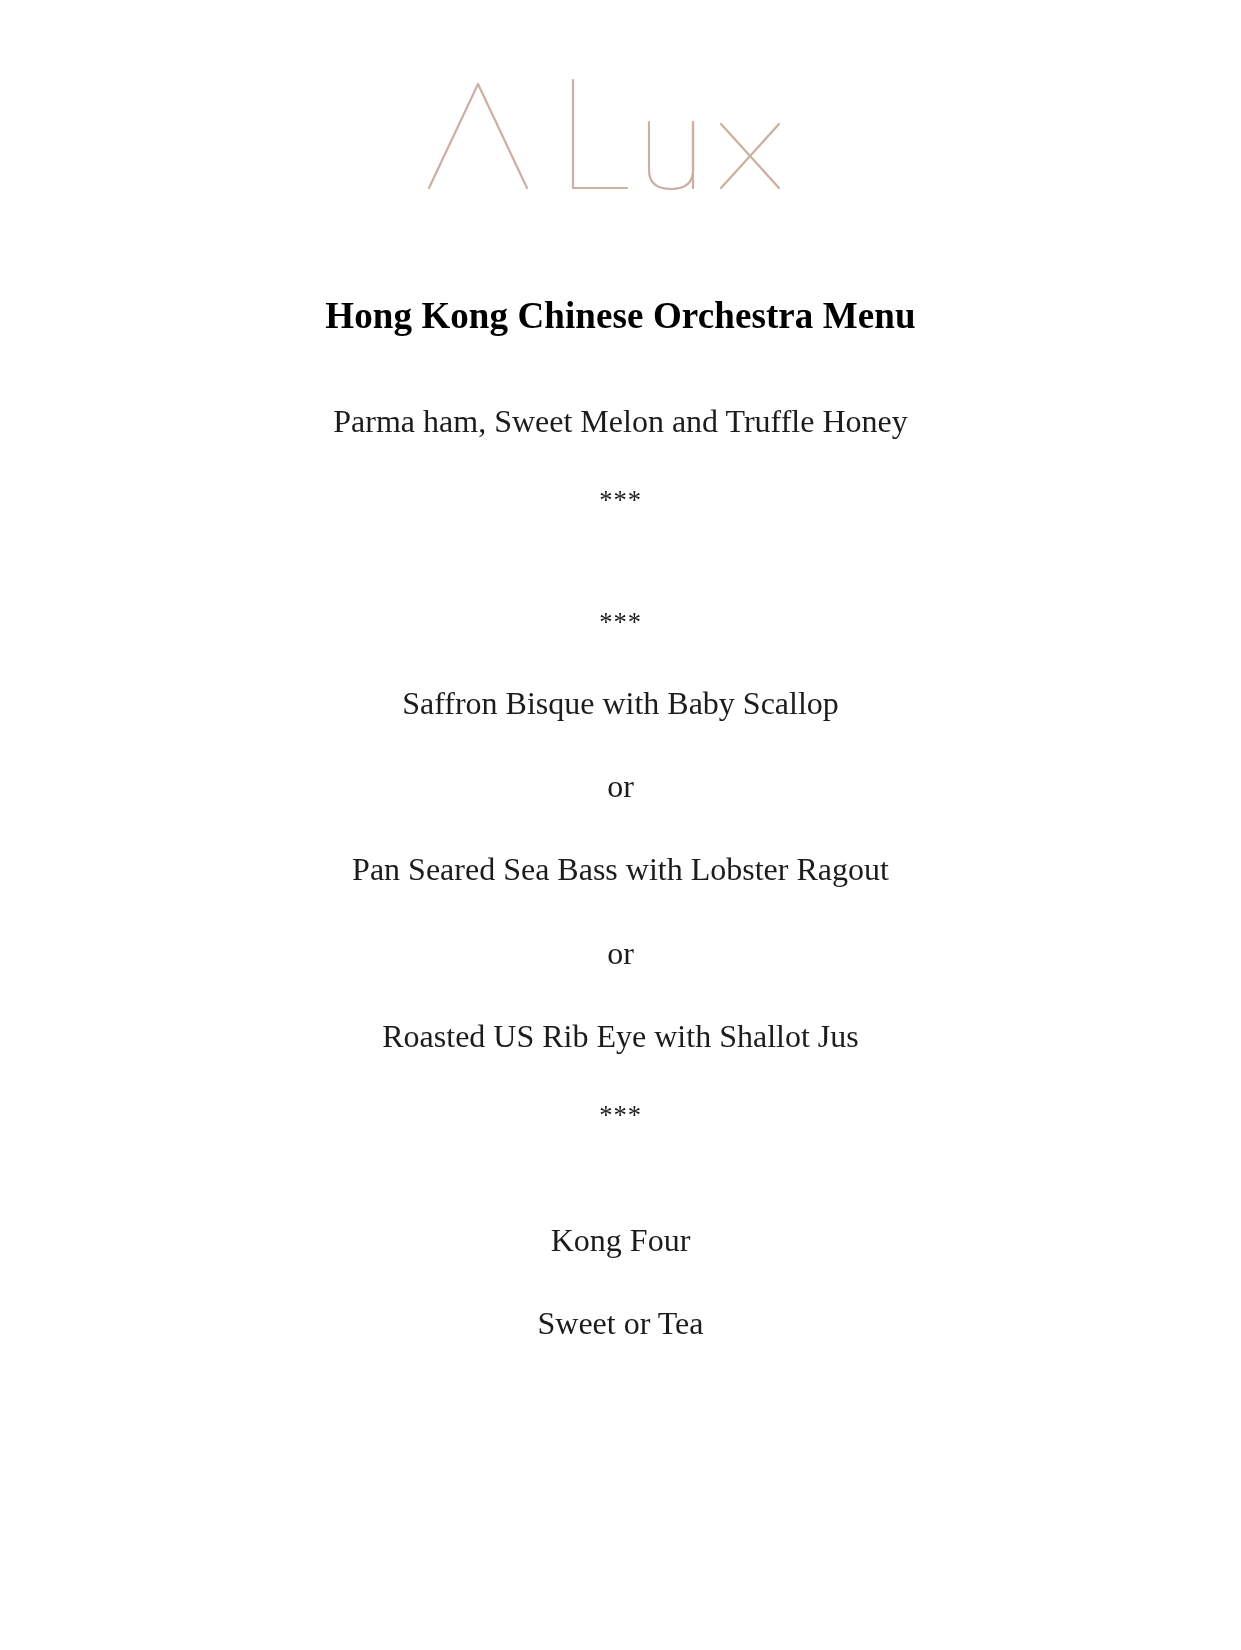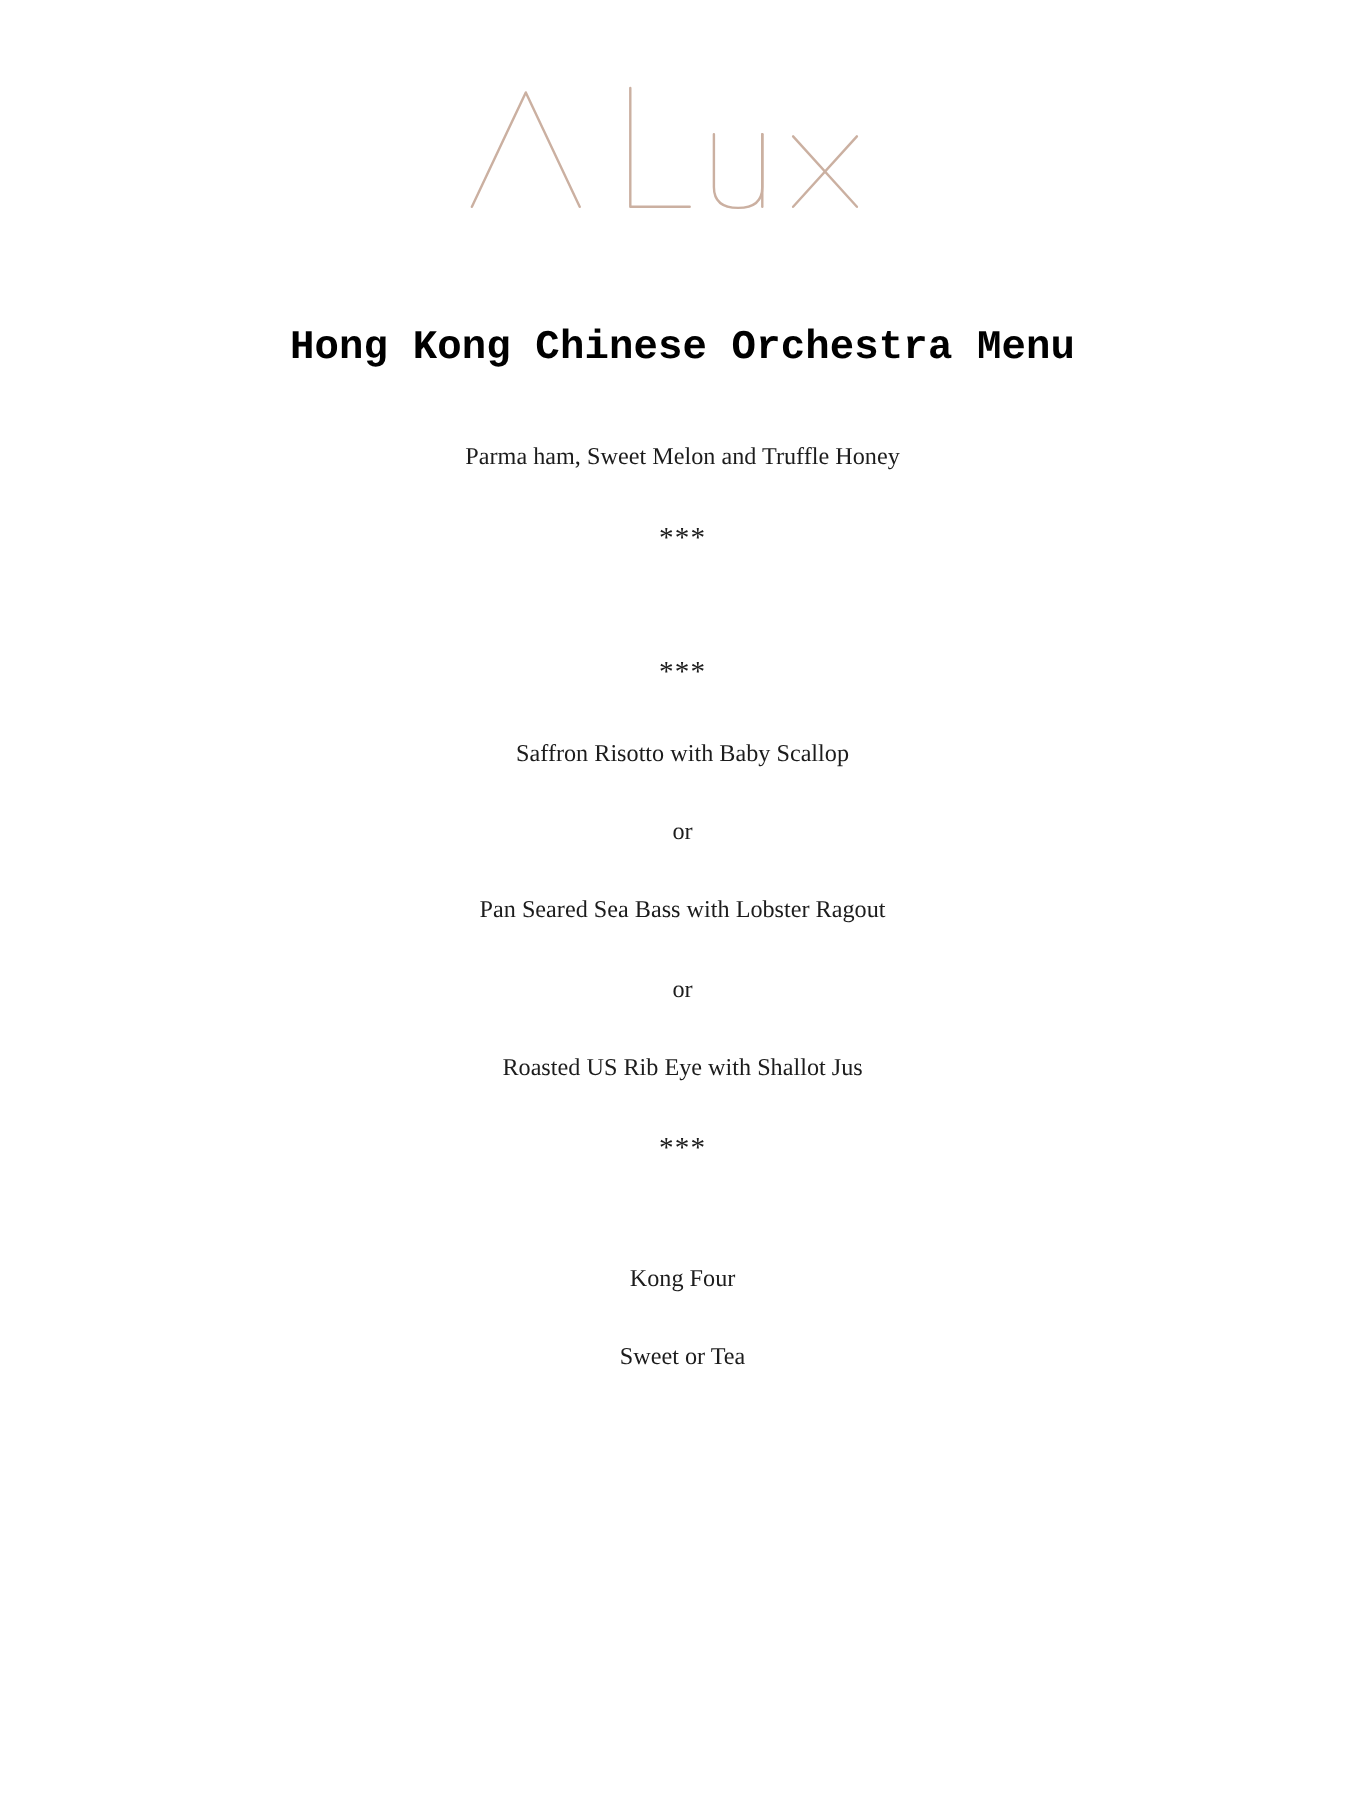--- a/index.html
+++ b/index.html
@@ -36,31 +36,31 @@
 
   
   .doc-body {
     position: absolute;
     top: 295px;
     left: 0;
     width: 1241px;
     text-align: center;
   }
   .menu-title {
-    font-family: Liberation Mono, monospace;
+    font-family: Liberation Serif, serif;
     font-weight: bold;
     font-size: 37px;
     line-height: 1.15;
     letter-spacing: 0.1px;
     margin: 0 0 8px 0;
     color: #000000;
   }
   .menu-line {
     font-family: "Liberation Serif", serif;
-    font-size: 22px;
+    font-size: 32px;
     line-height: 1.2;
     color: #1c1c1c;
     margin: 0;
     padding: 0;
     white-space: pre;
   }
   .spacer-xl { height: 56px; }
   .gap { height: 45px; }
   .sep {
     font-family: "Liberation Serif", serif;
@@ -102,21 +102,21 @@
     <div class="gap"></div>
 
     <p class="menu-line sep">***</p>
     <div class="gap"></div>
 
     <div class="gap"></div>
 
     <p class="menu-line sep">***</p>
     <div class="gap"></div>
 
-    <p class="menu-line">Saffron Risotto with Baby Scallop</p>
+    <p class="menu-line">Saffron Bisque with Baby Scallop</p>
     <div class="gap"></div>
 
     <p class="menu-line">or</p>
     <div class="gap"></div>
 
     <p class="menu-line">Pan Seared Sea Bass with Lobster Ragout</p>
     <div class="gap"></div>
 
     <p class="menu-line">or</p>
     <div class="gap"></div>

